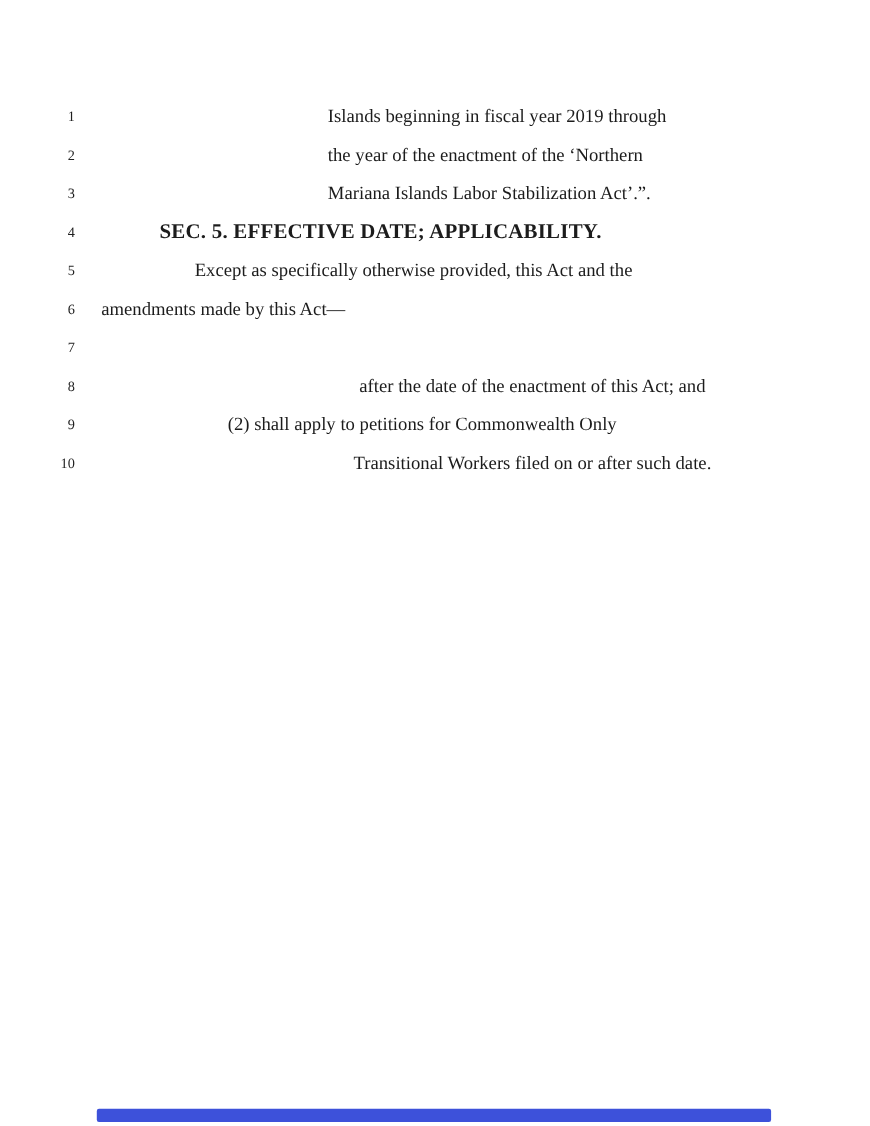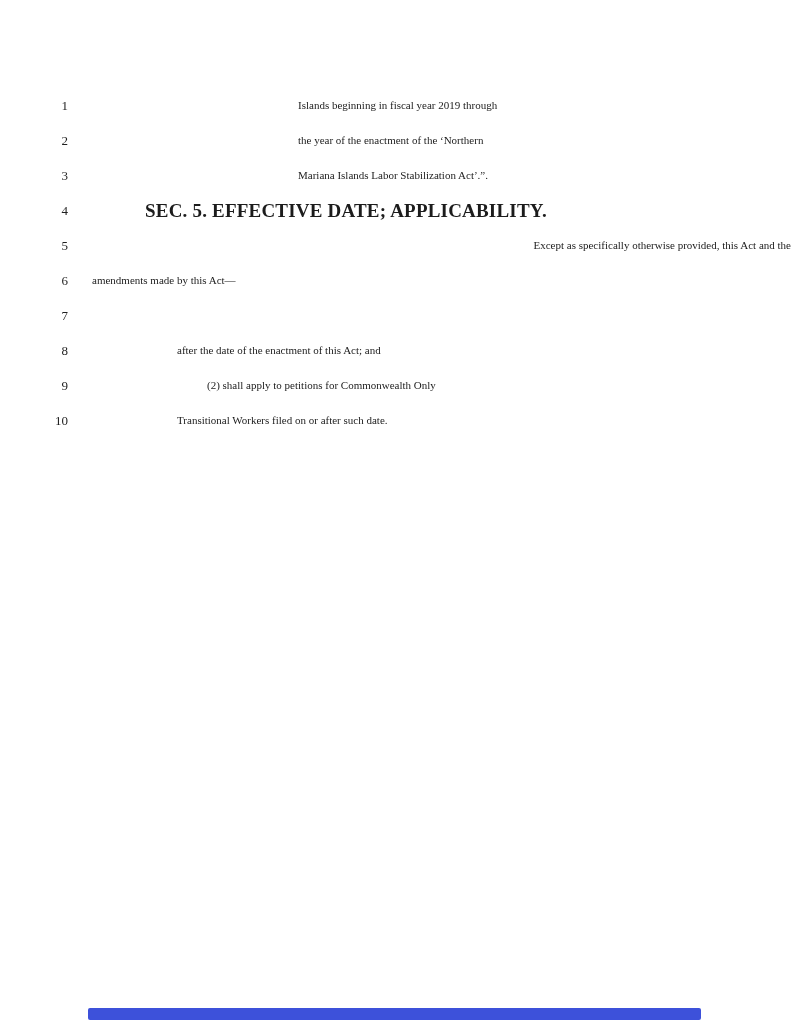--- a/index.html
+++ b/index.html
@@ -32,33 +32,33 @@
   .line-num {
     width: 68px;
     text-align: right;
     font-size: 13px;
     line-height: 35px;
     color: #1f1f1f;
     flex: 0 0 auto;
   }
   .line-text {
     margin-left: 77px;
-    font-size: 11px;
+    font-size: 17px;
     line-height: 35px;
     color: #1c1c1c;
     white-space: nowrap;
     flex: 1 1 auto;
   }
   
   .st-quote      { padding-left: 153px; }
   .st-heading    { padding-left: 0; font-weight: bold; font-size: 19px; letter-spacing: 0.2px; }
-  .st-para-first { padding-left: 32px; text-align: right; }
+  .st-para-first { padding-left: 32px; }
   .st-body       { padding-left: 0; margin-left: 24px; }
   .st-sub-first  { padding-left: 62px; }
-  .st-sub-cont   { padding-left: 32px; }
+  .st-sub-cont   { padding-left: 32px; text-align: center; }
 
   .bottom-bar {
     position: absolute;
     left: 88px;
     top: 1008px;
     width: 613px;
     height: 12px;
     border-radius: 2px;
     background: #3d51da; 
   }

